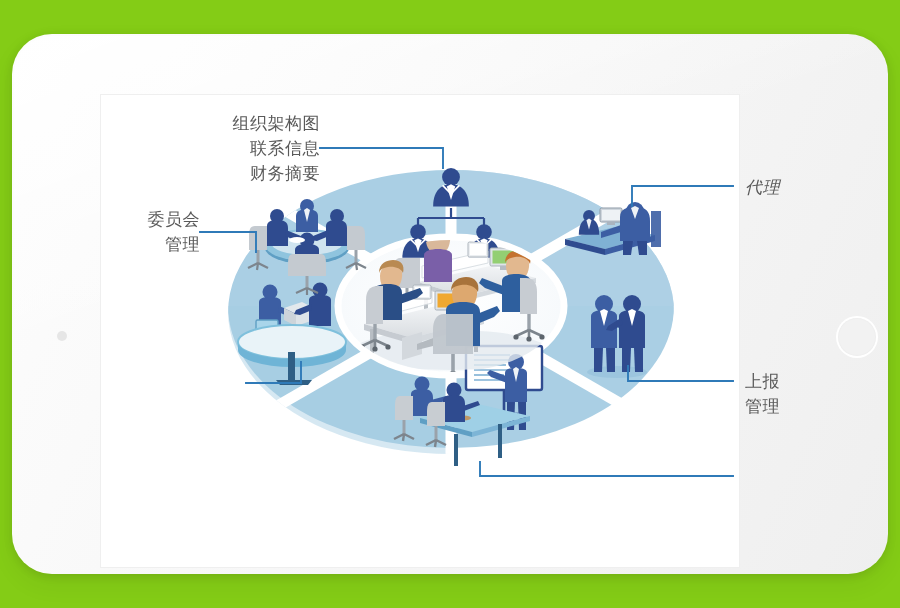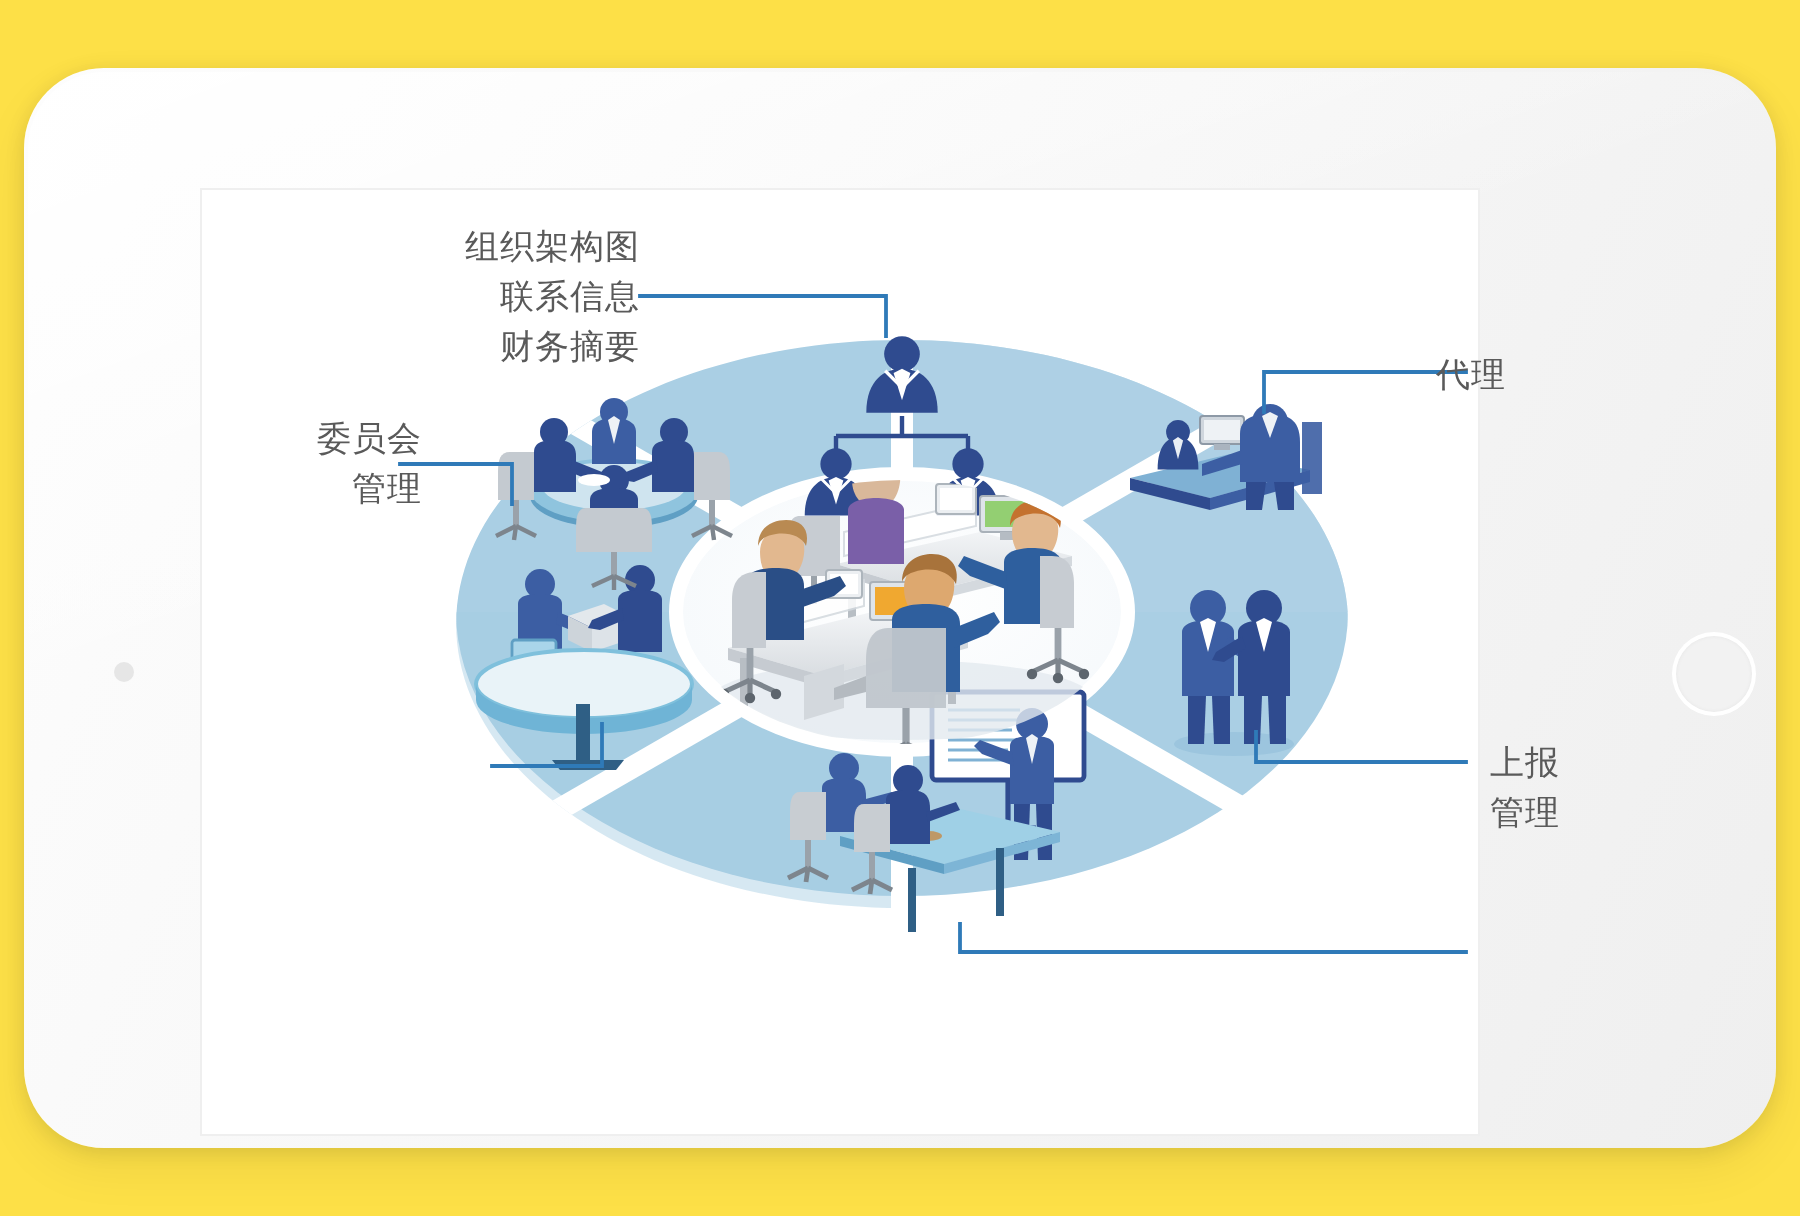--- a/index.html
+++ b/index.html
@@ -4,21 +4,21 @@
 <title>Tablet Diagram</title>
 <style>
   html,body{margin:0;padding:0;}
   body{
     width:900px;height:608px;
     background:#ffffff;
     font-family:"Liberation Sans","DejaVu Sans",sans-serif;
     overflow:hidden;
     position:relative;
   }
-  #stage{position:absolute;left:0;top:0;width:900px;height:608px;background:#fde047;}
+  #stage{position:absolute;left:0;top:0;width:900px;height:608px;background:#84cc16;}
 
   
   .tablet{
     position:absolute;left:12px;top:34px;width:876px;height:540px;
     background:linear-gradient(115deg,#fdfdfd 0%,#f7f7f7 45%,#efefef 100%);
     border-radius:40px;
     box-shadow:0 2px 10px rgba(0,0,0,0.10), 0 10px 26px rgba(0,0,0,0.06);
   }
   .tablet-inner-sheen{
     position:absolute;left:2px;top:2px;right:2px;bottom:2px;
@@ -490,26 +490,26 @@
       </g>
     </svg>
   </div>
 
   <div class="label lbl-right" id="lbl-org" style="left:140px;top:111px;width:180px;">
     <span class="ln">组织架构图</span>
     <span class="ln">联系信息</span>
     <span class="ln">财务摘要</span>
   </div>
 
-  <div class="label lbl-right" id="lbl-committee" style="left:71px;top:207px;width:140px;font-family:Liberation Serif, serif;">
+  <div class="label lbl-right" id="lbl-committee" style="left:60px;top:207px;width:140px;font-family:Liberation Serif, serif;">
     <span class="ln">委员会</span>
     <span class="ln">管理</span>
   </div>
 
-  <div class="label lbl-left" id="lbl-agent" style="left:718px;top:175px;width:120px;">
+  <div class="label lbl-left" id="lbl-agent" style="left:745px;top:175px;width:120px;font-style:italic;">
     <span class="ln">代理</span>
   </div>
 
   <div class="label lbl-left" id="lbl-escalation" style="left:745px;top:369px;width:120px;">
     <span class="ln">上报</span>
     <span class="ln">管理</span>
   </div>
 
 
 

